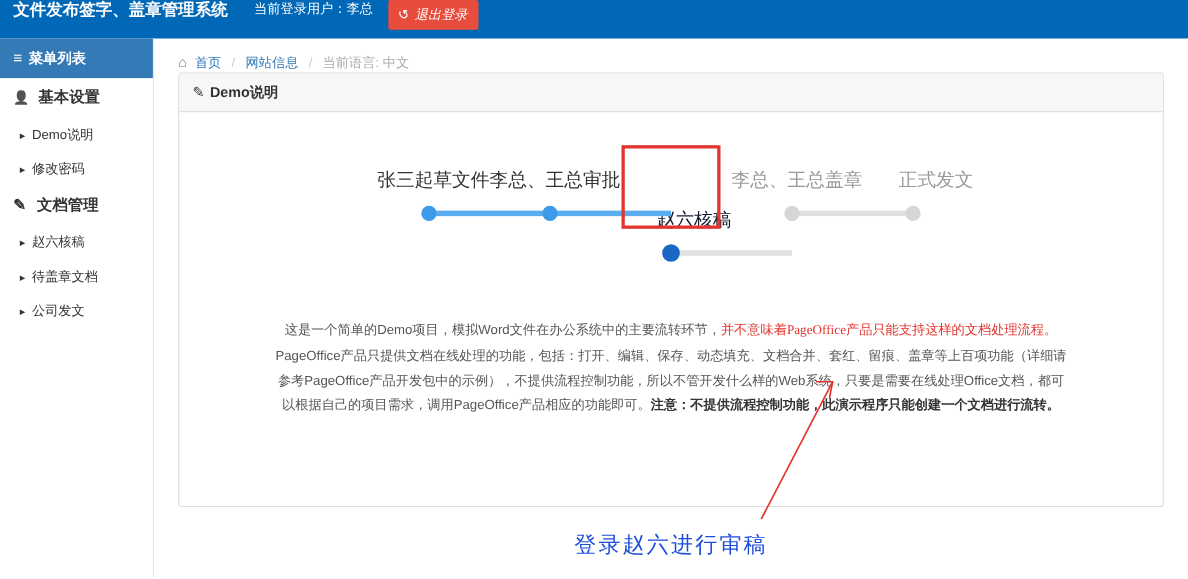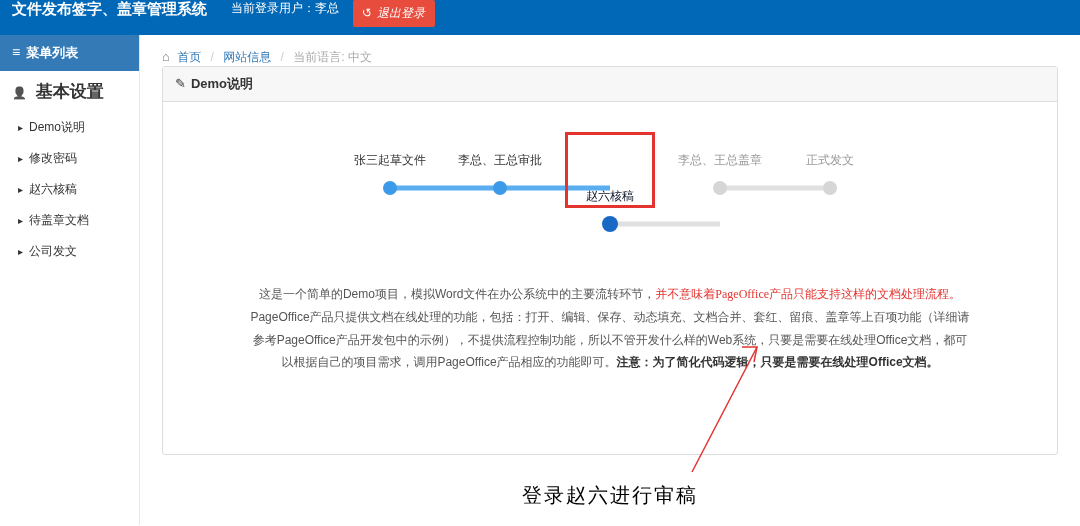--- a/index.html
+++ b/index.html
@@ -9,59 +9,59 @@
     .header { background: #0068b7; color: #fff; height: 35px; display: flex; align-items: flex-start; padding: 0 12px; }
     .header .title { font-size: 15px; font-weight: bold; margin-right: 24px; }
     .header .user-info { font-size: 12px; margin-right: 14px; }
     .header .logout-btn { background: #e74c3c; color: #fff; border: none; padding: 5px 10px; font-size: 12px; border-radius: 2px; cursor: pointer; font-style: italic; }
     .header .logout-btn::before { content: "↻"; display: inline-block; transform: scaleX(-1); margin-right: 4px; }
 
     .container { display: flex; }
     .sidebar { width: 140px; border-right: 1px solid #e7e7e7; min-height: 490px; }
     .menu-header { background: #337ab7; color: #fff; padding: 9px 12px; font-size: 13px; font-weight: bold; }
     .menu-header::before { content: "≡"; margin-right: 6px; font-size: 14px; }
-    .section-header { padding: 9px 12px; font-weight: bold; font-size: 17px; cursor: pointer; }
+    .section-header { padding: 9px 12px; font-weight: bold; font-size: 14px; cursor: pointer; }
     .section-header .user-icon::before { content: "👤"; filter: grayscale(1) contrast(2); margin-right: 4px; font-size: 12px; }
     .section-header .edit-icon::before { content: "✎"; margin-right: 6px; }
     .menu-item { padding: 7px 18px; font-size: 12px; cursor: pointer; color: #333; }
     .menu-item::before { content: "▸"; margin-right: 6px; font-size: 10px; color: #333; }
 
     .main { flex: 1; padding: 14px 22px; }
     .breadcrumb { font-size: 12px; color: #777; }
     .breadcrumb .home-icon::before { content: "⌂"; margin-right: 4px; font-size: 13px; }
     .breadcrumb a { color: #337ab7; text-decoration: none; }
     .breadcrumb .sep { margin: 0 6px; color: #ccc; }
     .breadcrumb .lang { color: #aaa; }
 
     .panel { border: 1px solid #ddd; border-radius: 3px; }
     .panel-header { padding: 8px 12px; border-bottom: 1px solid #ddd; font-size: 13px; font-weight: bold; background: #f7f7f7; }
     .panel-header::before { content: "✎"; margin-right: 5px; font-weight: normal; }
     .panel-body { padding: 50px 20px 40px; position: relative; }
 
     
     .stepper { display: flex; justify-content: center; align-items: flex-start; margin-bottom: 50px; position: relative; }
     .step { text-align: center; width: 110px; position: relative; }
-    .step-label { font-size: 12px; color: #999; margin-bottom: 10px; white-space: nowrap; }
+    .step-label { font-size: 17px; color: #999; margin-bottom: 10px; white-space: nowrap; text-align: right; }
     .step.active .step-label { color: #333; }
     .step.highlight .step-label { color: #0f172a; margin-top: 36px; }
     .dot-row { display: flex; align-items: center; justify-content: center; height: 18px; position: relative; }
     .dot { width: 14px; height: 14px; border-radius: 50%; background: #d6d6d6; z-index: 2; position: relative; }
     .step.done .dot { background: #3c9ae8; }
     .step.highlight .dot { background: #1968c4; width: 16px; height: 16px; }
     .line { position: absolute; top: 50%; left: 50%; width: 110px; height: 5px; background: #e0e0e0; transform: translateY(-50%); z-index: 1; }
     .line.blue { background: #5aaef0; }
     
     .highlight-box { position: absolute; border: 3px solid #e3342f; width: 90px; height: 76px; top: -20px; left: 10px; z-index: 3; }
 
     .desc { text-align: center; font-size: 12px; line-height: 1.9; color: #555; max-width: 720px; margin: 0 auto 40px; }
     .desc .red { color: #e3342f; font-family: Liberation Serif, serif; }
     .desc .bold { font-weight: bold; color: #333; }
 
     
-    .annotation { position: absolute; left: 50%; top: 380px; transform: translateX(-50%); color: #000000; font-size: 20px; letter-spacing: 2px; }
+    .annotation { position: absolute; left: 50%; top: 380px; transform: translateX(-50%); color: #1d4ed8; font-size: 20px; letter-spacing: 2px; }
     .arrow { position: absolute; left: 58%; top: 240px; width: 80px; height: 140px; }
     .arrow svg { stroke: #e3342f; fill: none; }
   </style>
 </head>
 <body>
 
 <div class="header">
   <span class="title">文件发布签字、盖章管理系统</span>
   <span class="user-info">
     <span>当前登录用户：</span><span>李总</span>
@@ -73,20 +73,24 @@
   <div class="sidebar">
     <div class="menu-header">菜单列表</div>
 
     <div class="section-header">
       <span class="user-icon"></span>
       <span>基本设置</span>
     </div>
     <div class="menu-item">Demo说明</div>
     <div class="menu-item">修改密码</div>
 
+    <div class="section-header">
+      <span class="edit-icon"></span>
+      <span>文档管理</span>
+    </div>
     <div class="menu-item">赵六核稿</div>
     <div class="menu-item">待盖章文档</div>
     <div class="menu-item">公司发文</div>
   </div>
 
   <div class="main">
     <div class="breadcrumb">
       <span class="home-icon"></span>
       <a href="#">首页</a>
       <span class="sep">/</span>
@@ -134,21 +138,21 @@
           <div class="step">
             <div class="step-label">正式发文</div>
             <div class="dot-row">
                 <div class="dot"></div>
               </div>
           </div>
         </div>
 
         <div class="desc">
           <span>这是一个简单的Demo项目，模拟Word文件在办公系统中的主要流转环节，</span><span class="red">并不意味着PageOffice产品只能支持这样的文档处理流程。</span><br>
-          <span>PageOffice产品只提供文档在线处理的功能，包括：打开、编辑、保存、动态填充、文档合并、套红、留痕、盖章等上百项功能（详细请参考PageOffice产品开发包中的示例），不提供流程控制功能，</span><span>所以不管开发什么样的Web系统，只要是需要在线处理Office文档，都可以根据自己的项目需求，调用PageOffice产品相应的功能即可。</span><span class="bold">注意：为了简化代码逻辑，只要是需要在线处理Office文档。</span>
+          <span>PageOffice产品只提供文档在线处理的功能，包括：打开、编辑、保存、动态填充、文档合并、套红、留痕、盖章等上百项功能（详细请参考PageOffice产品开发包中的示例），不提供流程控制功能，</span><span>所以不管开发什么样的Web系统，只要是需要在线处理Office文档，都可以根据自己的项目需求，调用PageOffice产品相应的功能即可。</span><span class="bold">注意：不提供流程控制功能，此演示程序只能创建一个文档进行流转。</span>
         </div>
 
         <div class="arrow">
           <svg width="80" height="140" viewBox="0 0 80 140">
             <line x1="75" y1="5" x2="10" y2="130" stroke-width="1.5"></line>
             <polyline points="60,5 75,5 72,20" stroke-width="1.5"></polyline>
           </svg>
         </div>
         <div class="annotation">登录赵六进行审稿</div>
 

